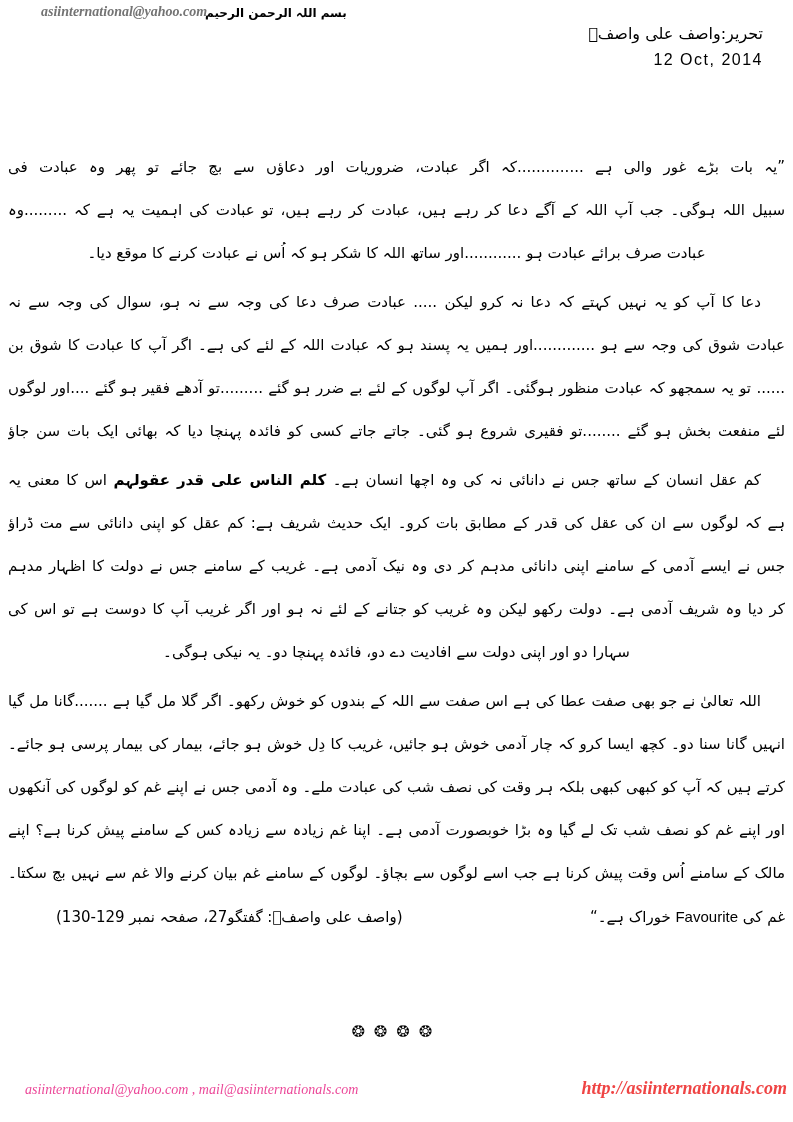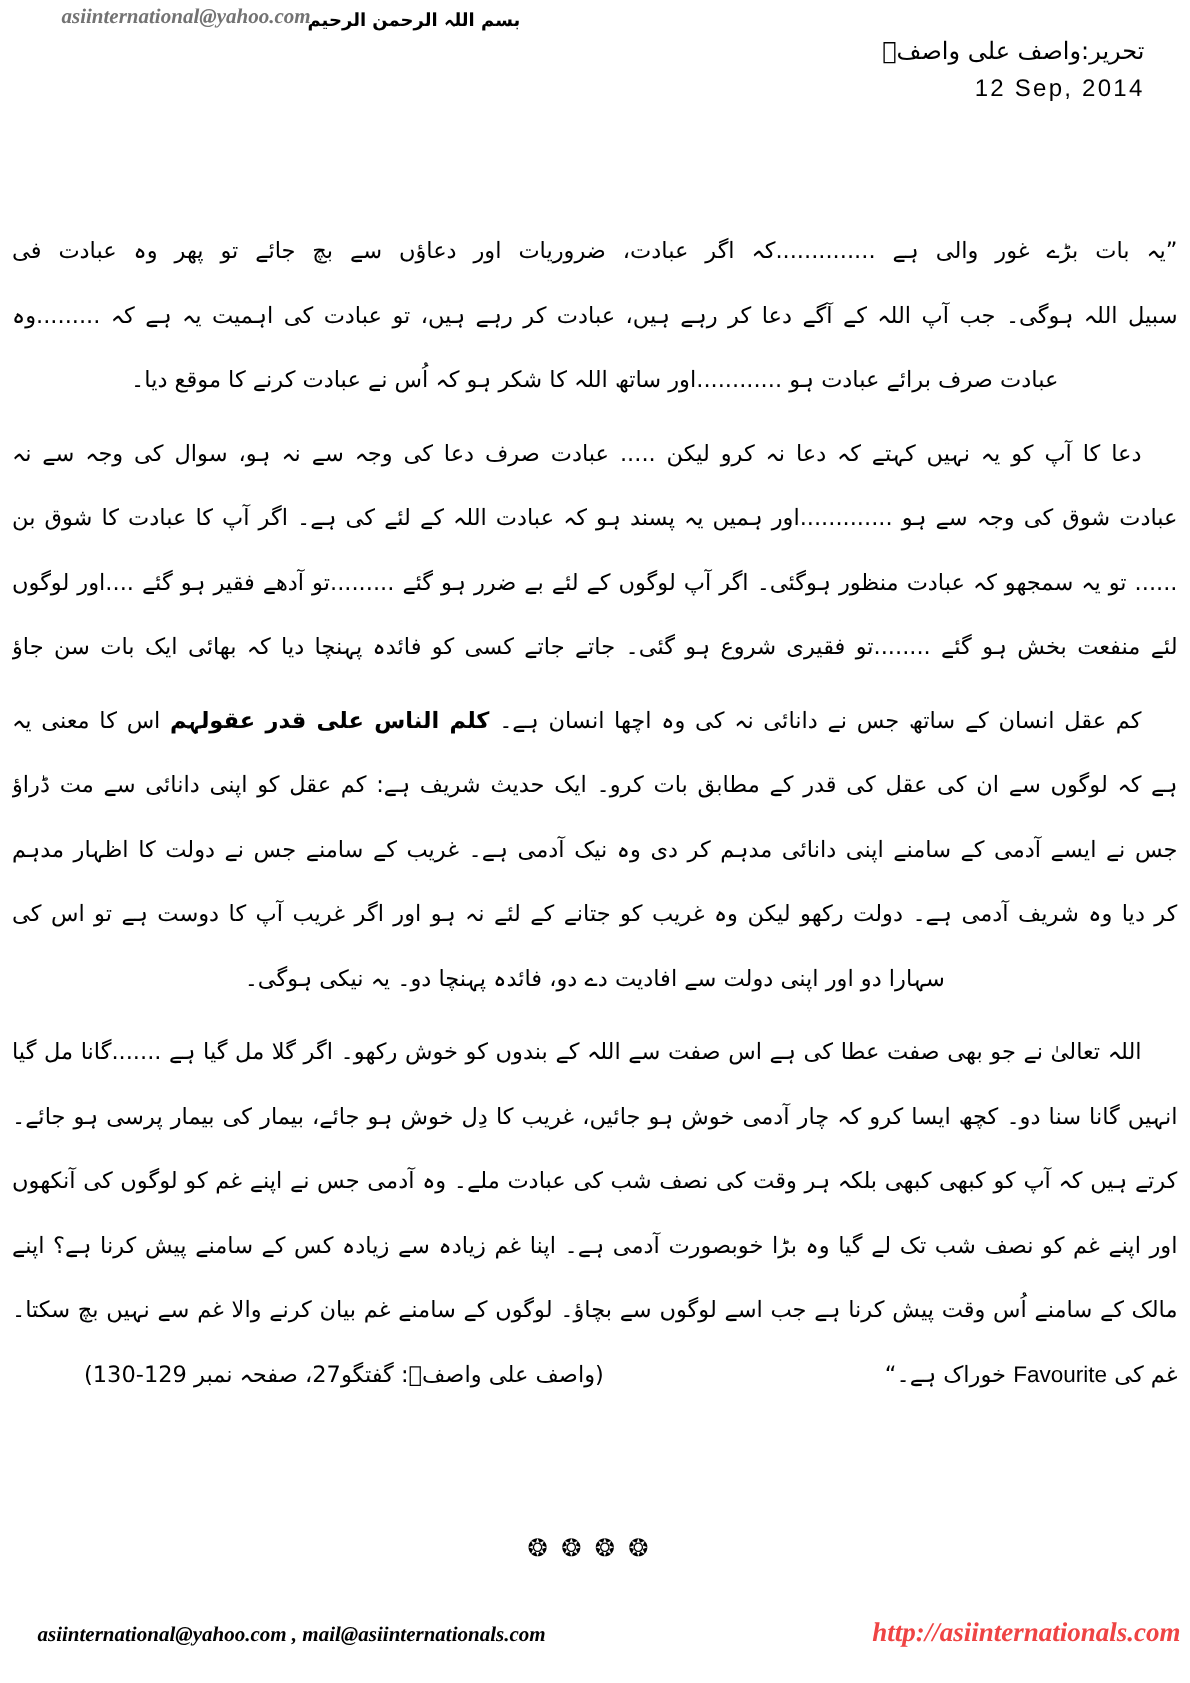--- a/index.html
+++ b/index.html
@@ -49,40 +49,40 @@
   }
   .org-name{
     position:absolute;top:1046px;left:0;right:0;text-align:center;
     font-weight:bold;font-size:16px;direction:rtl;
   }
   .footer-line{
     position:absolute;top:1078px;left:25px;right:6px;
     display:flex;justify-content:space-between;align-items:baseline;
   }
   .footer-emails{
-    font-family:"Liberation Serif",serif;font-style:italic;font-weight:bold;
-    font-size:14px;color:#000000;
+    font-family:"Liberation Serif",serif;font-style:italic;font-weight:normal;
+    font-size:14px;color:#ec4899;
   }
   .footer-url{
     font-family:"Liberation Serif",serif;font-style:italic;font-weight:bold;
     font-size:18px;color:#ef4444;
   }
 </style>
 </head>
 <body>
 
 <div class="page">
 
   <div class="email-top">asiinternational@yahoo.com</div>
 
   <div class="bismillah">بسم اللہ الرحمن الرحیم</div>
 
   <div class="byline-block">
     <div class="byline">تحریر:واصف علی واصفؒ</div>
-    <div class="date-line">12 Sep, 2014</div>
+    <div class="date-line">12 Oct, 2014</div>
   </div>
 
 
   <div class="body-text" id="body-text">
       <div class="para">
         <div class="t-line justify"><span><span>”یہ بات بڑے غور والی ہے ..............کہ اگر عبادت، ضروریات اور دعاؤں سے بچ جائے تو پھر وہ عبادت فی</span></span></div>
         <div class="t-line justify"><span><span>سبیل اللہ ہوگی۔ جب آپ اللہ کے آگے دعا کر رہے ہیں، عبادت کر رہے ہیں، تو عبادت کی اہمیت یہ ہے کہ .........وہ</span></span></div>
         <div class="t-line center"><span><span>عبادت صرف برائے عبادت ہو ............اور ساتھ اللہ کا شکر ہو کہ اُس نے عبادت کرنے کا موقع دیا۔</span></span></div>
       </div>
       <div class="para">

